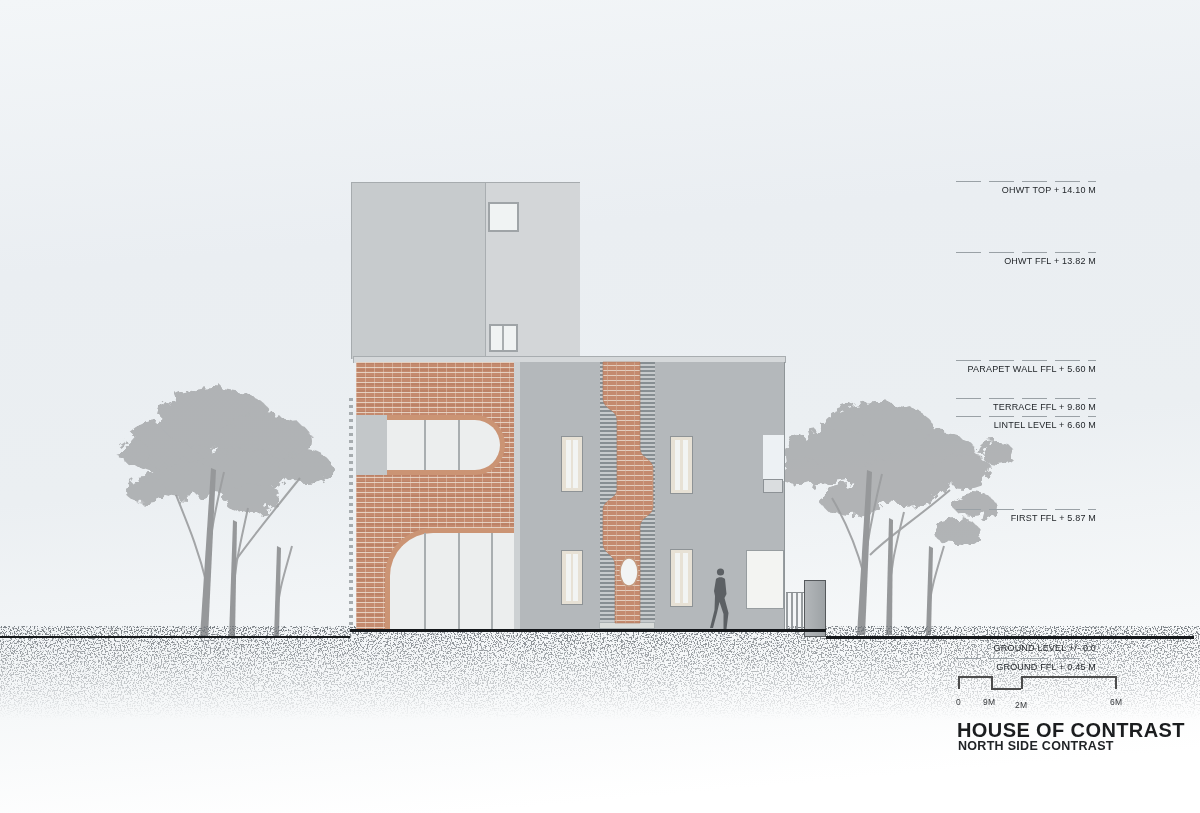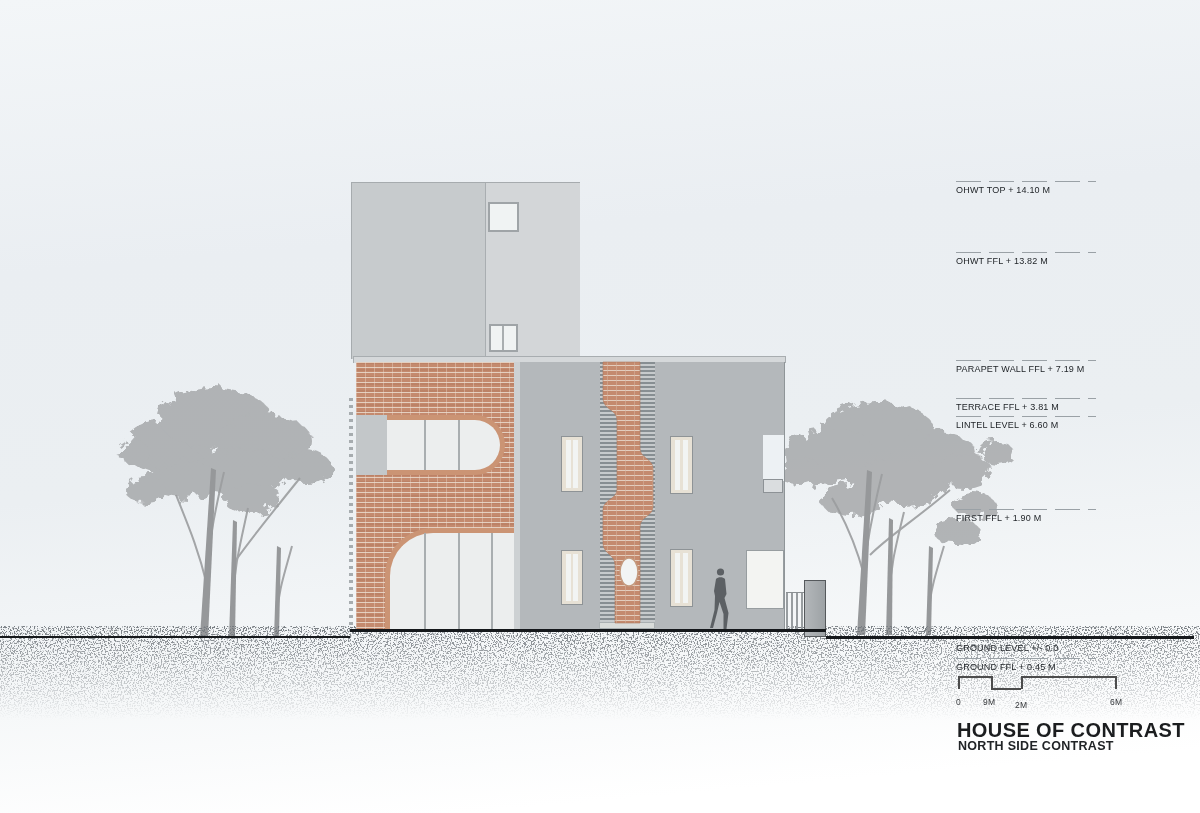--- a/index.html
+++ b/index.html
@@ -35,21 +35,21 @@
   .gate{background:repeating-linear-gradient(90deg,#989da0 0 2px,rgba(0,0,0,0) 2px 5px);border-top:1px solid #8a8f92;}
   .pillar{background:linear-gradient(90deg,#b3b7ba,#9da2a5);border:1px solid #55595c;}
   .rough-edge{background:repeating-linear-gradient(180deg,#9aa0a3 0 3px,rgba(0,0,0,0) 3px 7px);opacity:.85;}
 
   
   .gline{background:#15181b;}
 
   
   .level{position:absolute;left:956px;width:140px;}
   .level-line{height:1px;background:repeating-linear-gradient(90deg,#9aa1a6 0 25px,rgba(0,0,0,0) 25px 33px);}
-  .level-label{margin-top:3px;font-size:9px;line-height:10px;letter-spacing:.2px;color:#22262a;text-align:left;white-space:nowrap;}
+  .level-label{margin-top:3px;font-size:9px;line-height:10px;letter-spacing:.2px;color:#22262a;text-align:right;white-space:nowrap;}
 
   .sbar{background:#4c4c4c;}
   .slabel{position:absolute;font-size:8.5px;color:#34373a;letter-spacing:.2px;}
 
   .title-main{position:absolute;left:957px;top:719px;font-size:20px;font-weight:800;letter-spacing:.4px;color:#1b1d1f;white-space:nowrap;}
   .title-sub{position:absolute;left:958px;top:739px;font-size:12.5px;font-weight:700;letter-spacing:.3px;color:#212427;white-space:nowrap;}
 </style>
 </head>
 <body>
 
@@ -217,33 +217,33 @@
   <div class="level" style="top:181px">
     <div class="level-line"></div>
     <div class="level-label">OHWT TOP + 14.10 M</div>
   </div>
   <div class="level" style="top:252px">
     <div class="level-line"></div>
     <div class="level-label">OHWT FFL + 13.82 M</div>
   </div>
   <div class="level" style="top:360px">
     <div class="level-line"></div>
-    <div class="level-label">PARAPET WALL FFL + 7.19 M</div>
+    <div class="level-label">PARAPET WALL FFL + 5.60 M</div>
   </div>
   <div class="level" style="top:398px">
     <div class="level-line"></div>
-    <div class="level-label">TERRACE FFL + 3.81 M</div>
+    <div class="level-label">TERRACE FFL + 9.80 M</div>
   </div>
   <div class="level" style="top:416px">
     <div class="level-line"></div>
     <div class="level-label">LINTEL LEVEL + 6.60 M</div>
   </div>
   <div class="level" style="top:509px">
     <div class="level-line"></div>
-    <div class="level-label">FIRST FFL + 1.90 M</div>
+    <div class="level-label">FIRST FFL + 5.87 M</div>
   </div>
   <div class="level" style="top:658px">
     <div class="level-line"></div>
     <div class="level-label">GROUND FFL + 0.45 M</div>
   </div>
   <div class="level noline" style="top:640px">
 
     <div class="level-label">GROUND LEVEL +/- 0.0</div>
   </div>
 

